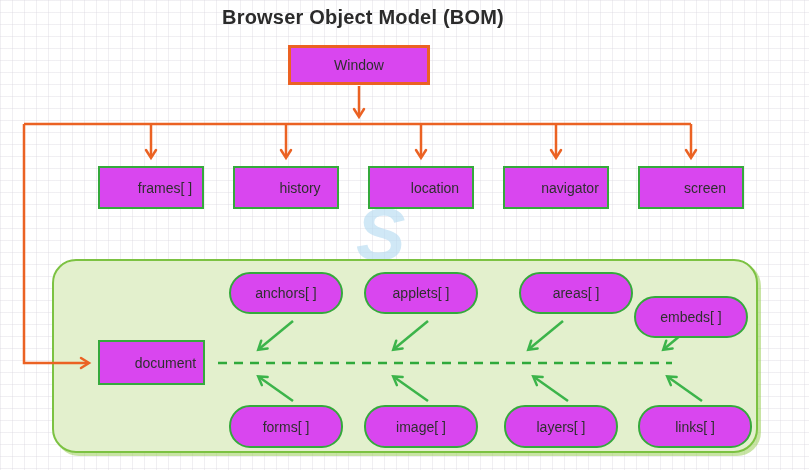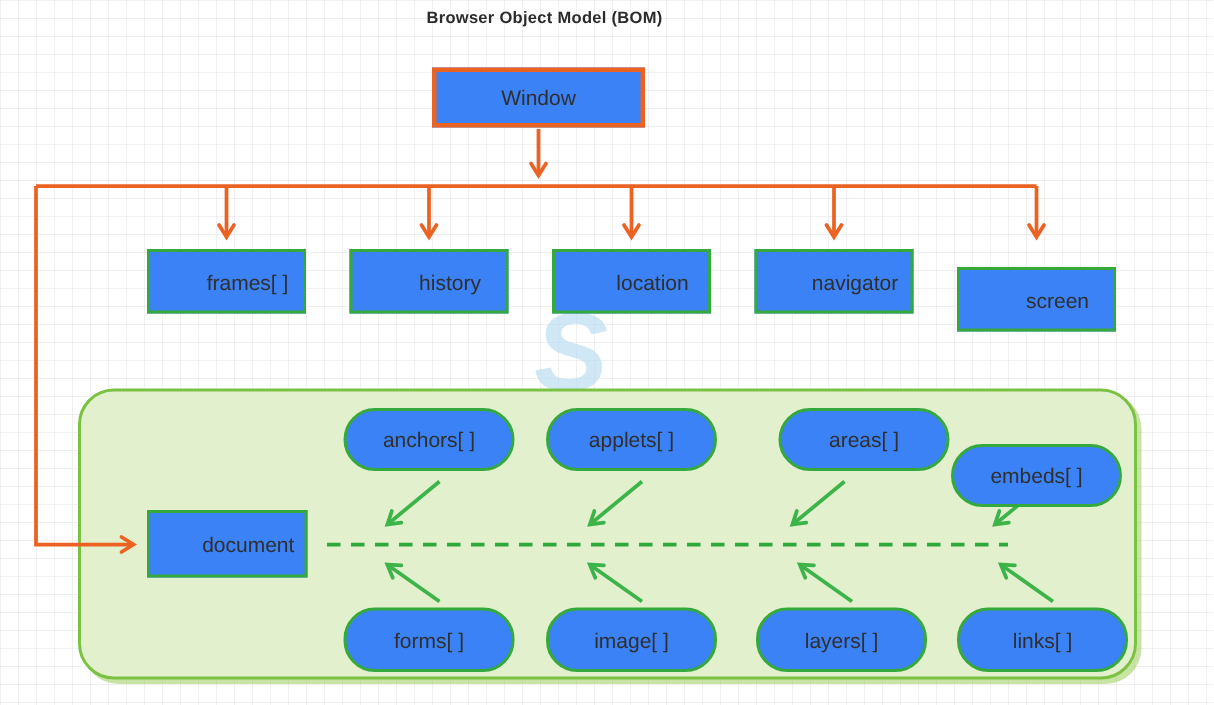--- a/index.html
+++ b/index.html
@@ -17,21 +17,21 @@
       linear-gradient(to right, rgba(216,213,222,0.38) 1px, transparent 1px),
       linear-gradient(to bottom, rgba(216,213,222,0.38) 1px, transparent 1px);
     background-size: 12px 12px;
   }
   .layer { position: absolute; inset: 0; }
   .titles { z-index: 4; pointer-events: none; }
   .title {
     position: absolute;
     width: 320px;
     text-align: center;
-    font-size: 11px;
+    font-size: 20px;
     font-weight: 700;
     color: #2b2b2b;
     letter-spacing: 0.2px;
   }
   #bom-title { left: 203px; top: 6px; }
   #dom-title { left: 203px; top: 238px; }
 
   
   .watermark { z-index: 1; pointer-events: none; }
   .wm-letter {
@@ -54,21 +54,21 @@
     border-radius: 24px;
     box-shadow: 3px 3px 0 rgba(154, 205, 90, 0.55);
   }
 
   svg.connectors { position: absolute; inset: 0; z-index: 3; }
 
   
   .node {
     position: absolute; z-index: 4;
     display: flex; align-items: center; justify-content: center;
-    background: #3b82f6;
+    background: #d946ef;
     font-size: 14px;
     color: #2f2f2f;
   }
   .rect   { border: 2.5px solid #35a93c; padding-left: 28px; }
   .orange { border: 3px solid #eb6223; }
   .pill   { border: 2.5px solid #35a93c; border-radius: 21px; }
 </style>
 </head>
 <body>
 
@@ -117,21 +117,21 @@
 <div class="layer titles">
   <div class="title" id="bom-title">Browser Object Model (BOM)</div>
 </div>
 
 <div class="node orange" style="left:288px; top:45px; width:142px; height:40px;">Window</div>
 
 <div class="node rect" style="left:98px;  top:166px; width:106px; height:43px;">frames[ ]</div>
 <div class="node rect" style="left:233px; top:166px; width:106px; height:43px;">history</div>
 <div class="node rect" style="left:368px; top:166px; width:106px; height:43px;">location</div>
 <div class="node rect" style="left:503px; top:166px; width:106px; height:43px;">navigator</div>
-<div class="node rect" style="left:638px; top:166px; width:106px; height:43px;margin-top:12px;">screen</div>
+<div class="node rect" style="left:638px; top:166px; width:106px; height:43px;">screen</div>
 
 <div class="node rect" style="left:98px; top:340px; width:107px; height:45px;">document</div>
 
 <div class="node pill" style="left:229px; top:272px; width:114px; height:42px;">anchors[ ]</div>
 <div class="node pill" style="left:364px; top:272px; width:114px; height:42px;">applets[ ]</div>
 <div class="node pill" style="left:519px; top:272px; width:114px; height:42px;">areas[ ]</div>
 <div class="node pill" style="left:634px; top:272px; width:114px; height:42px;margin-top:24px;">embeds[ ]</div>
 
 <div class="node pill" style="left:229px; top:405px; width:114px; height:43px;">forms[ ]</div>
 <div class="node pill" style="left:364px; top:405px; width:114px; height:43px;">image[ ]</div>

